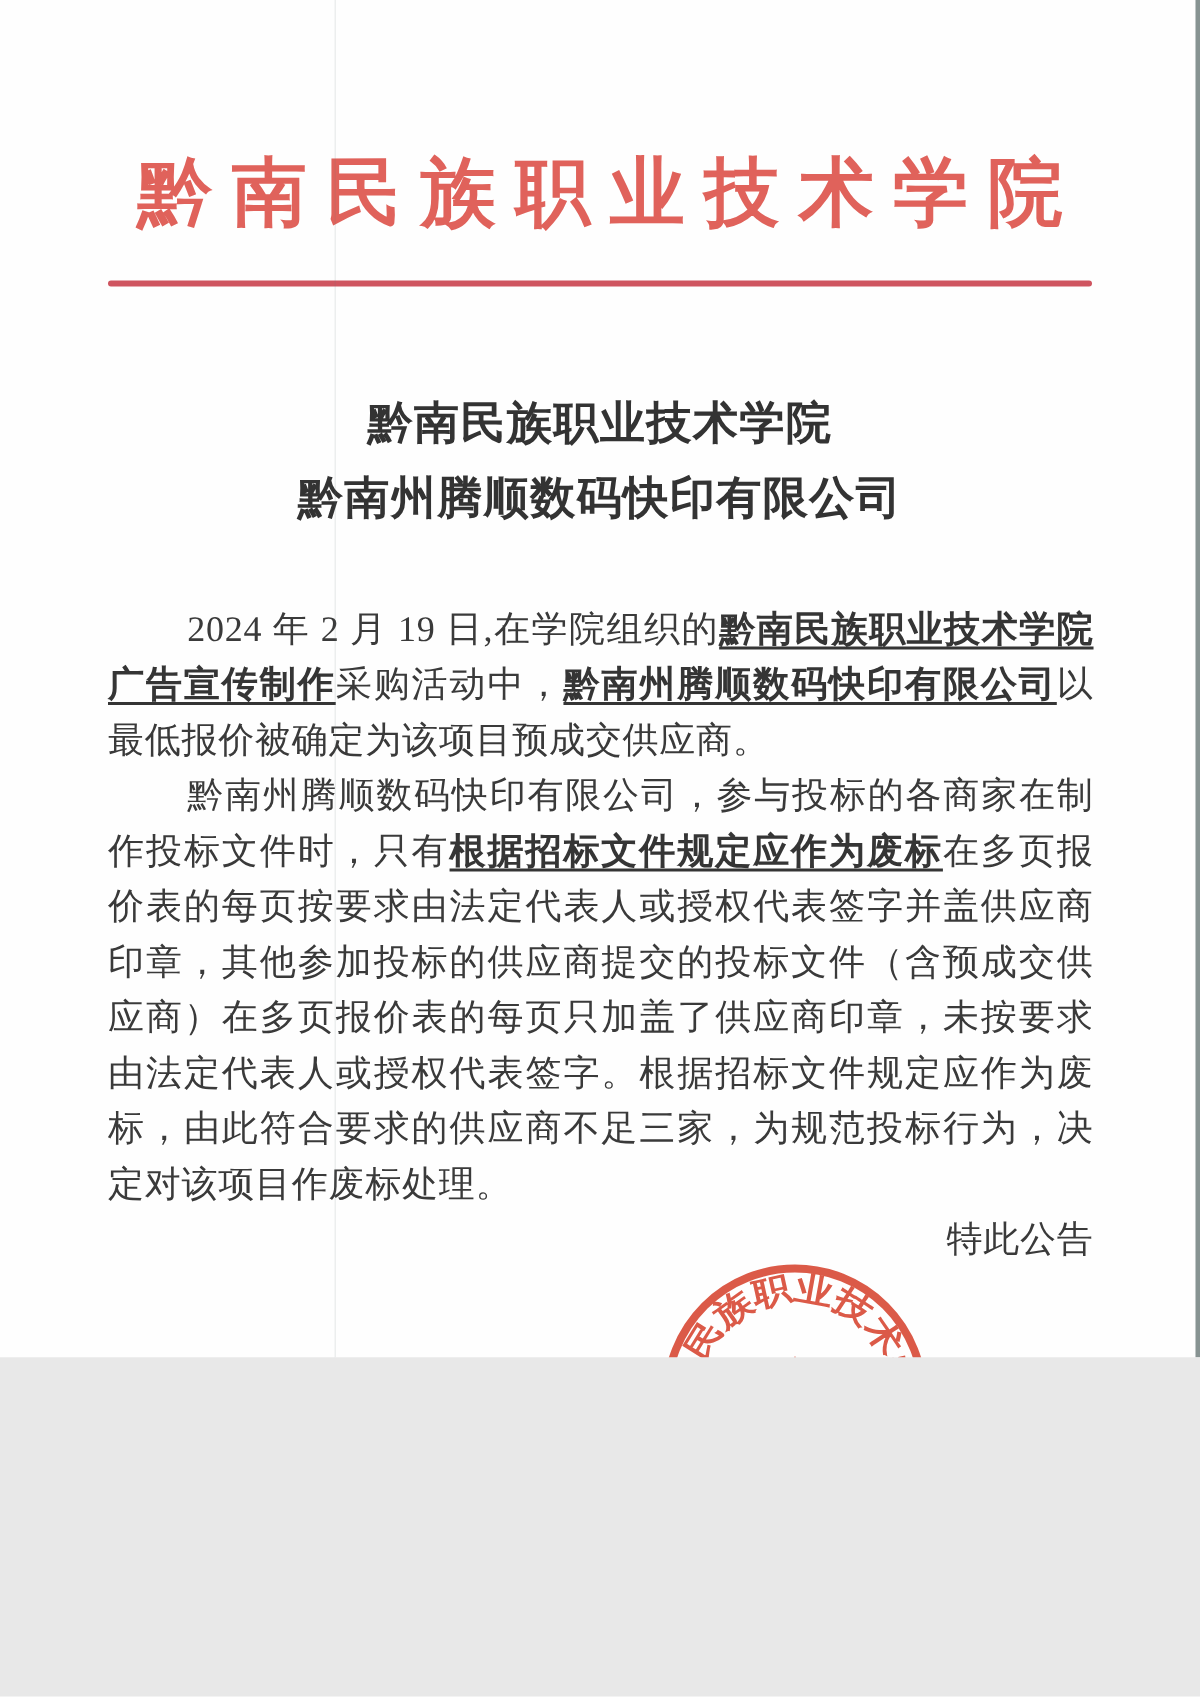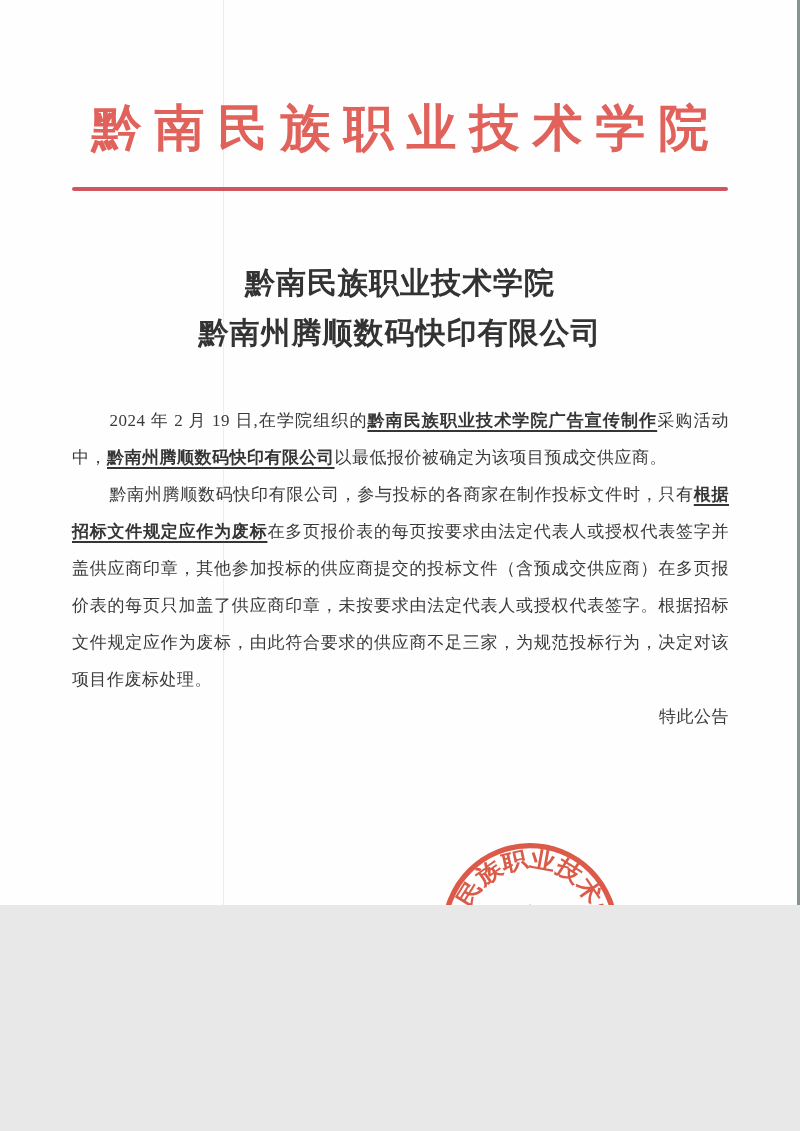--- a/index.html
+++ b/index.html
@@ -37,21 +37,21 @@
     font-size: 30px;
     font-weight: 700;
     color: #333333;
     line-height: 50px;
     letter-spacing: 1px;
   }
   .body-text {
     position: absolute;
     top: 402px; left: 72px;
     width: 657px;
-    font-size: 17px;
+    font-size: 24px;
     line-height: 37px;
     color: #3a3a3a;
     letter-spacing: 0.5px;
   }
   .body-text p {
     margin: 0;
     text-align: justify;
     text-indent: 2.2em;
   }
   .body-text p.last { text-align: right; }

